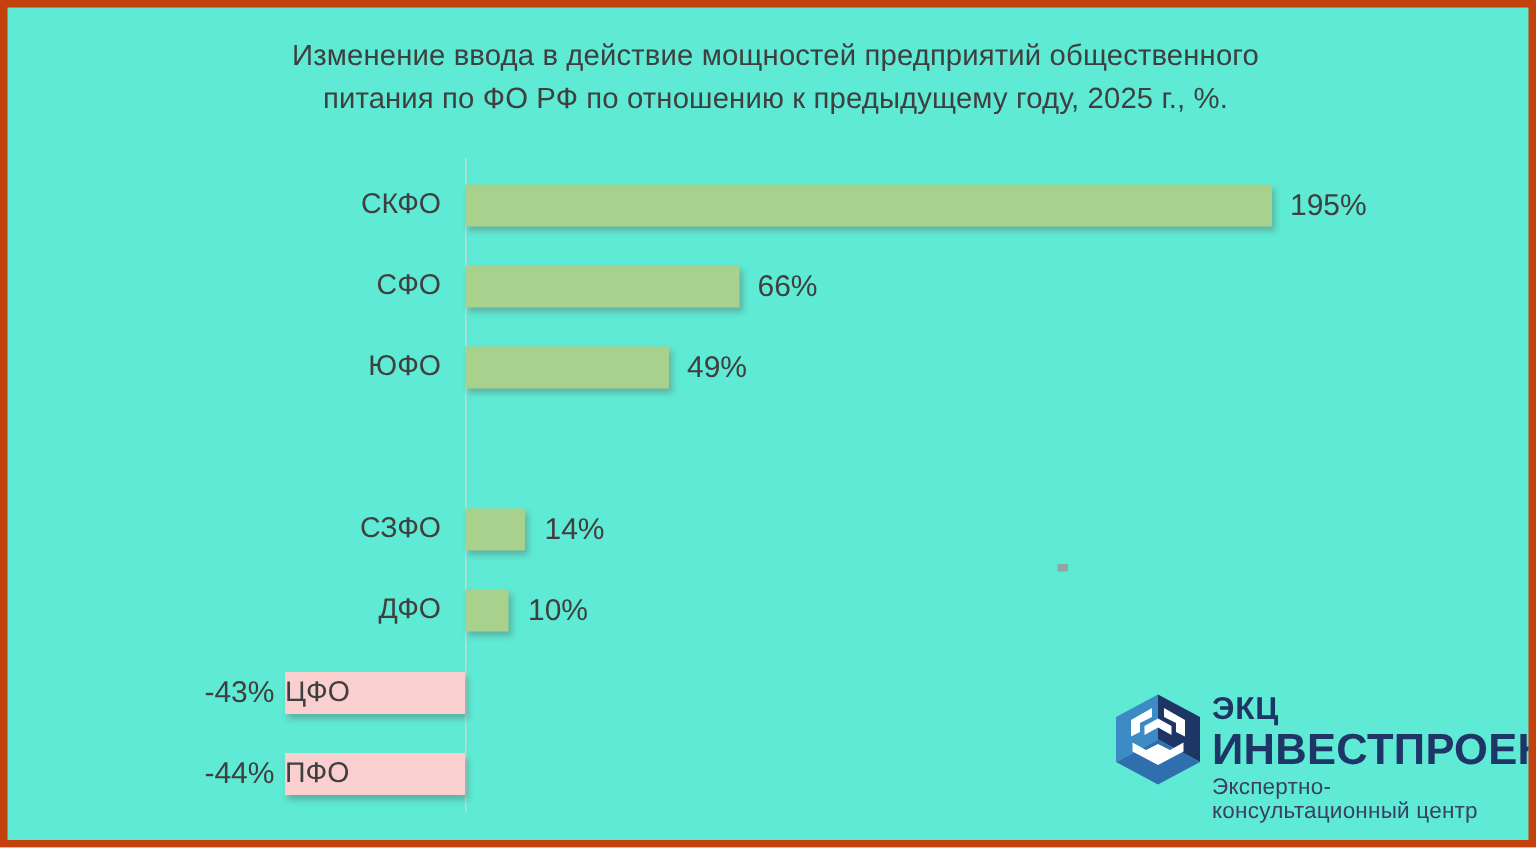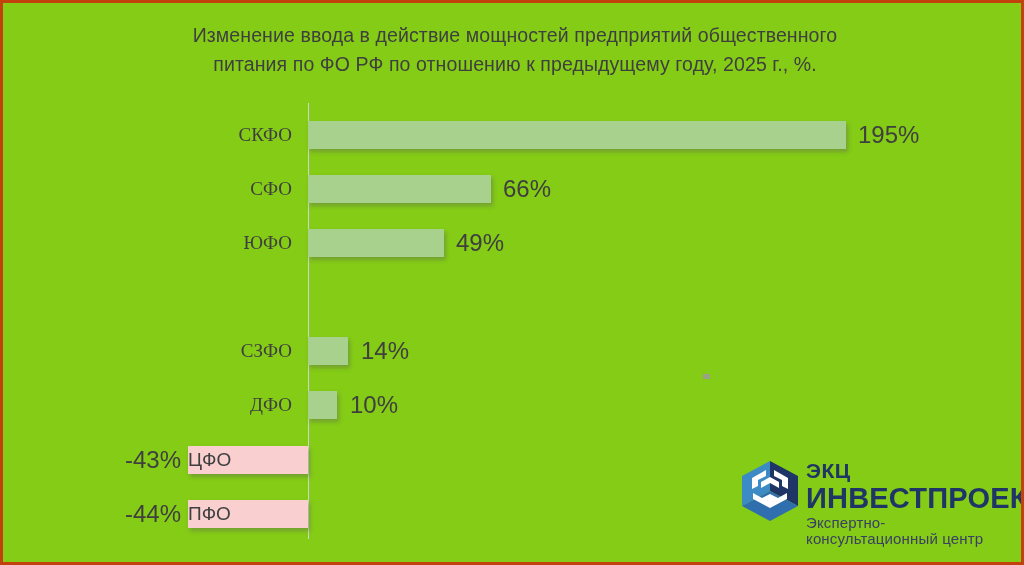--- a/index.html
+++ b/index.html
@@ -7,22 +7,22 @@
     padding: 0;
     background: #ffffff;
   }
   body {
     font-family: "Liberation Sans", sans-serif;
   }
   #canvas {
     position: relative;
     width: 1024px;
     height: 565px;
-    background: #84cc16;
-    border: 3px solid #c2410c;
+    background: #5eead4;
+    border: 5px solid #c2410c;
     box-sizing: border-box;
     overflow: hidden;
   }
 
   
   #chart-title {
     position: absolute;
     left: 112px;
     top: 18px;
     width: 800px;
@@ -72,42 +72,41 @@
   .bar.neg {
     background: #f9cfcf;
   }
 
   
   .value-label {
     position: absolute;
     top: 13px;
     height: 28px;
     line-height: 28px;
-    font-size: 24px;
+    font-size: 20px;
     color: #3f3f3f;
     white-space: nowrap;
   }
   .value-label.pos { text-align: left; }
   .value-label.neg { text-align: right; }
 
   
   .cat-label {
     position: absolute;
     top: 13px;
     height: 28px;
     line-height: 28px;
     font-size: 19px;
     color: #3f3f3f;
     white-space: nowrap;
   }
   
   .cat-label.outside {
     right: 735px;       
     text-align: right;
-    font-family: Liberation Serif, serif;
   }
   
   .cat-label.inside {
     text-align: left;
     padding-right: 14px;
     box-sizing: border-box;
   }
 
   
   #cursor-artifact {

